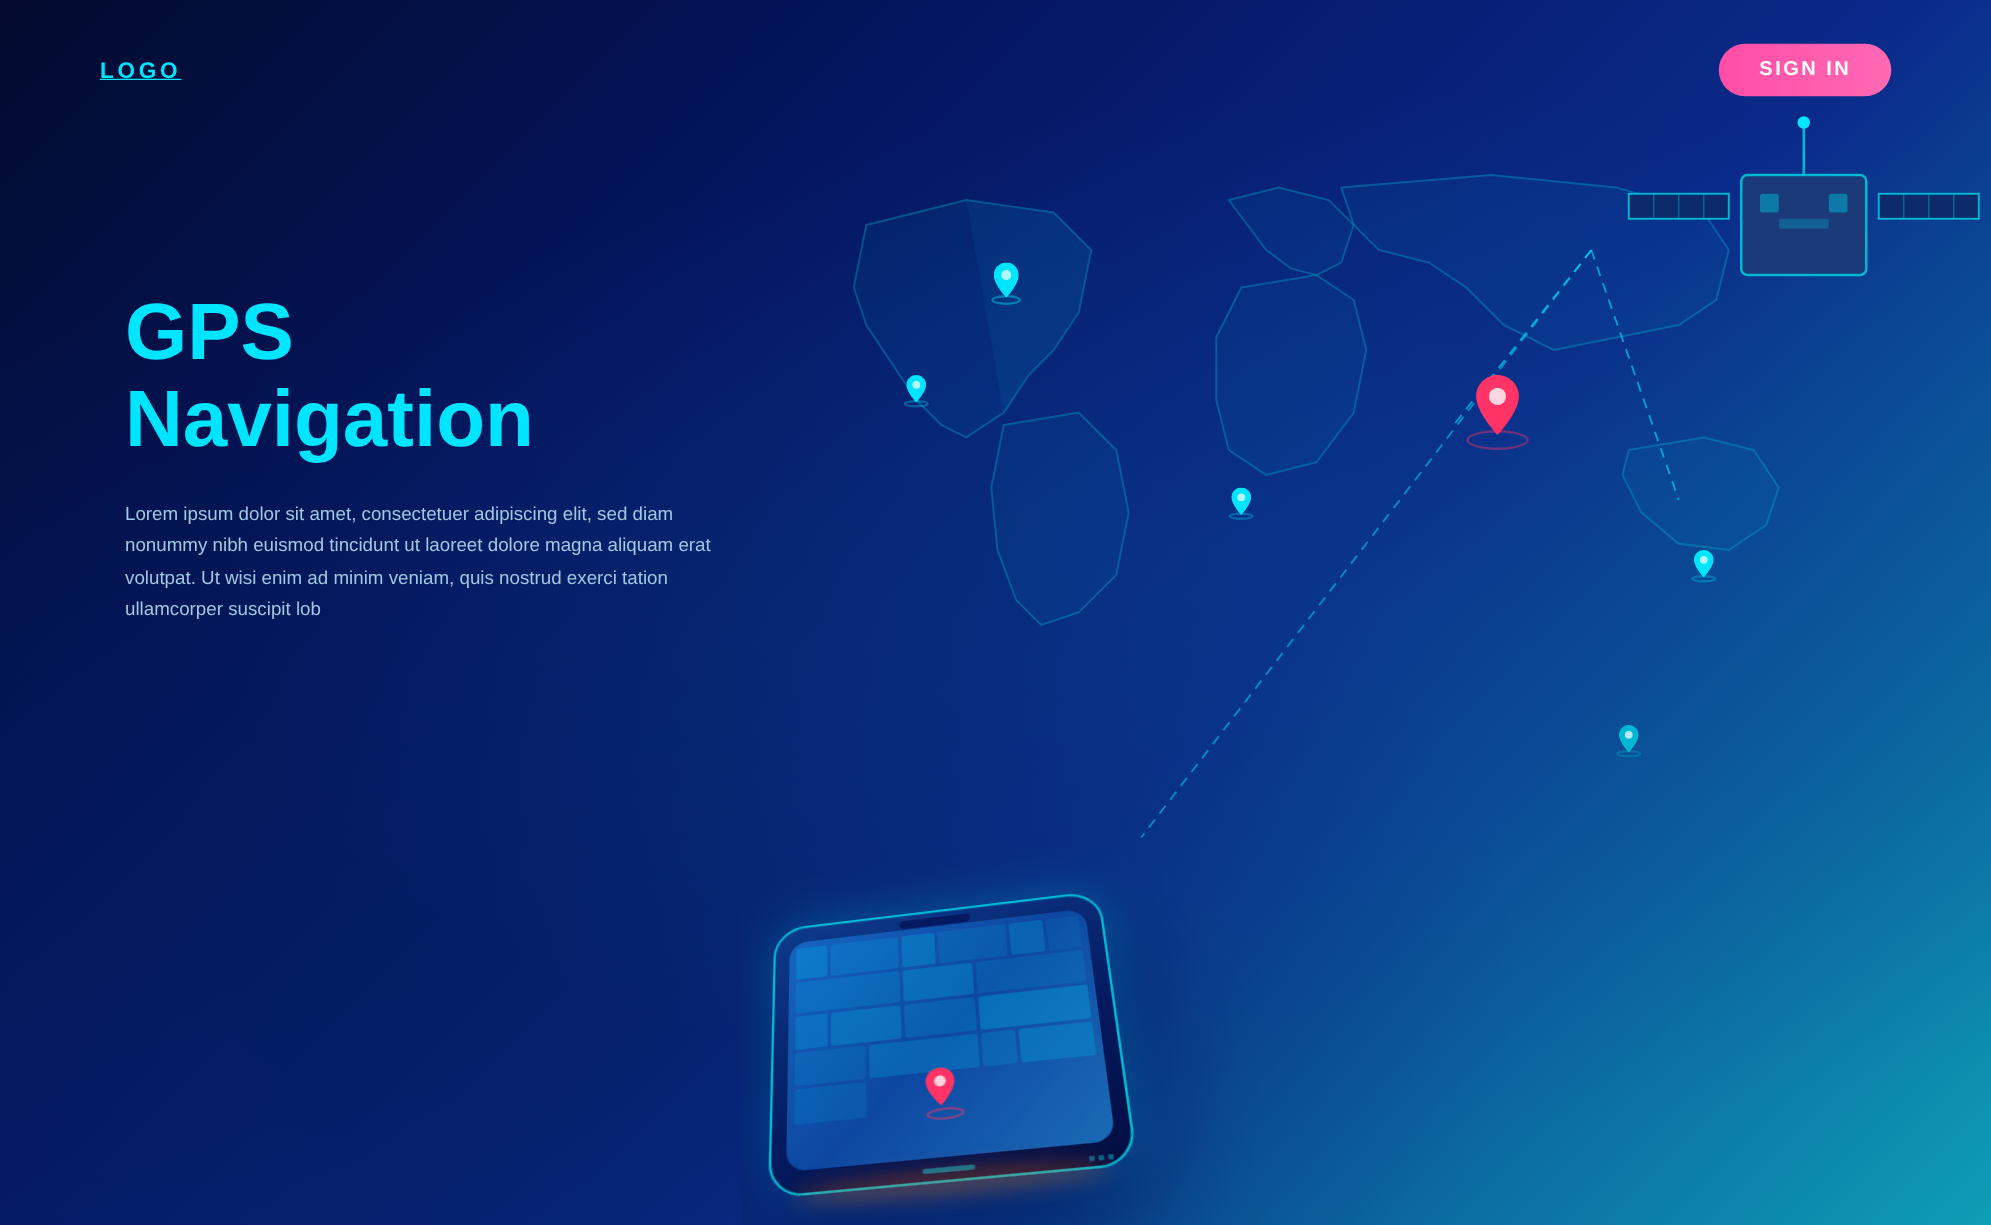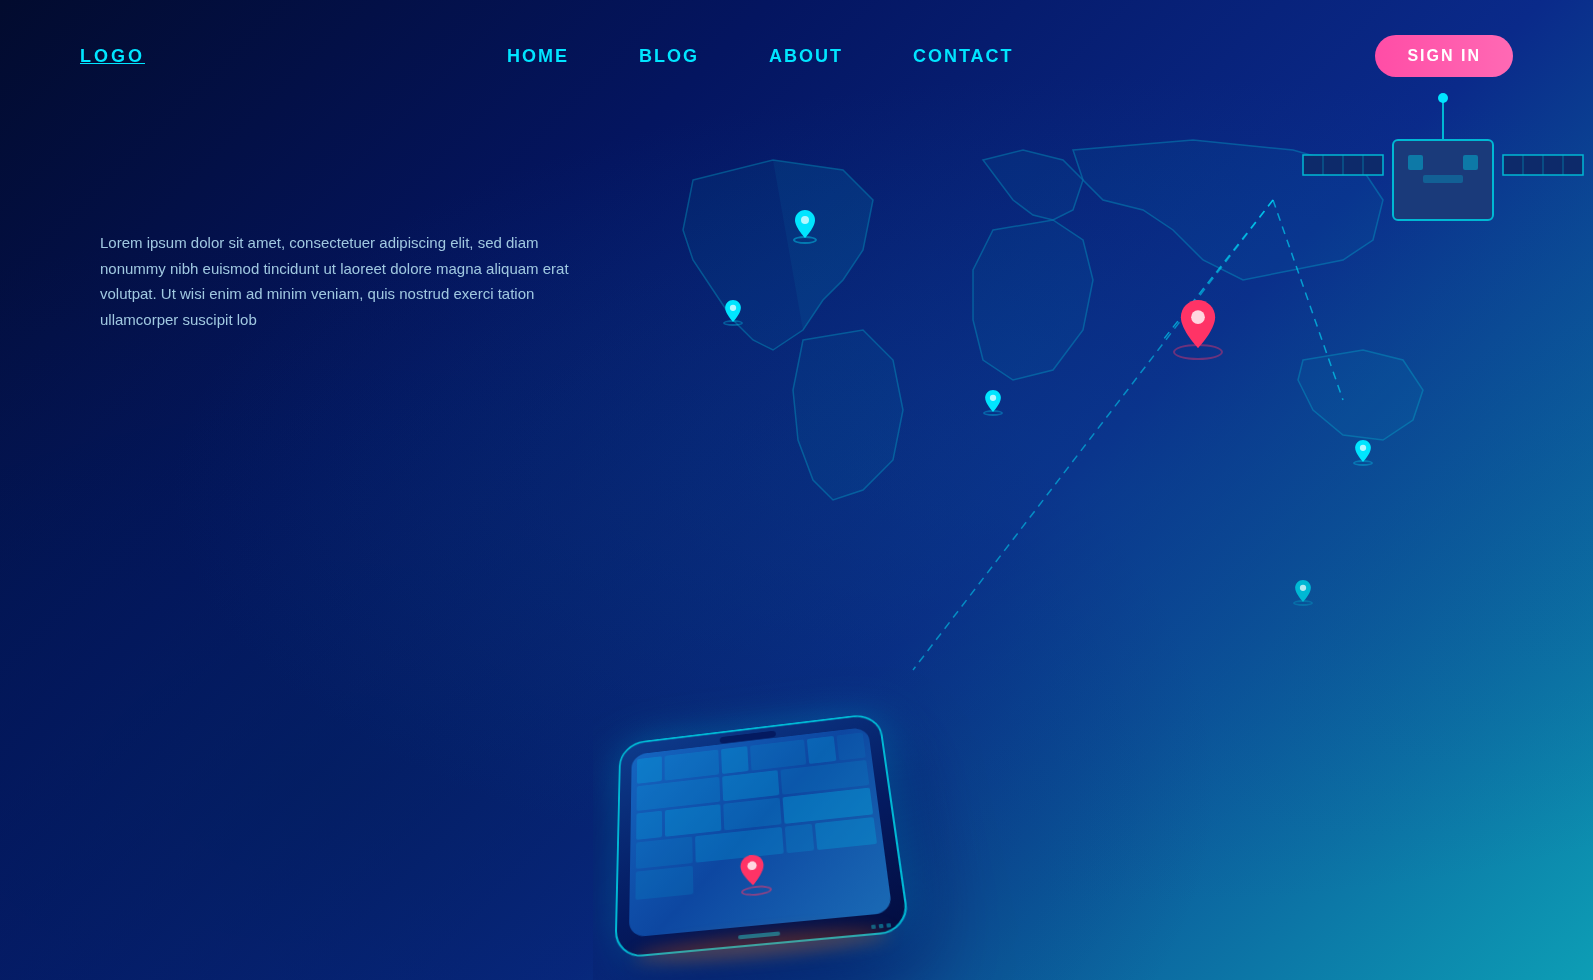--- a/index.html
+++ b/index.html
@@ -149,32 +149,27 @@
     .nav-center {
       display: flex;
       gap: 70px;
     }
   </style>
 </head>
 <body>
 
 <nav>
   <a href="#" class="nav-logo">LOGO</a>
-  <div class="nav-center">
-    <a href="#" class="nav-link">HOME</a>
-    <a href="#" class="nav-link">BLOG</a>
-    <a href="#" class="nav-link">ABOUT</a>
-    <a href="#" class="nav-link">CONTACT</a>
-  </div>
   <button class="sign-in-btn">SIGN IN</button>
 </nav>
 
 <div class="bg-overlay"></div>
 
 <div class="hero-left">
+  <h1 class="hero-title">GPS Navigation</h1>
   <p class="hero-desc">Lorem ipsum dolor sit amet, consectetuer adipiscing elit, sed diam nonummy nibh euismod tincidunt ut laoreet dolore magna aliquam erat volutpat. Ut wisi enim ad minim veniam, quis nostrud exerci tation ullamcorper suscipit lob</p>
 </div>
 
 <div class="hero-right">
 
   <svg class="world-map-svg" viewBox="0 0 900 500" xmlns="http://www.w3.org/2000/svg">
 
     <path d="M50,80 L130,60 L200,70 L230,100 L220,150 L200,180 L180,200 L160,230 L130,250 L110,240 L90,220 L70,190 L50,160 L40,130 Z" fill="none" stroke="#00b8d4" stroke-width="1.5" opacity="0.7"></path>
     <path d="M130,60 L200,70 L230,100 L220,150 L200,180 L180,200 L160,230" fill="rgba(0,180,212,0.15)" stroke="none"></path>
 

